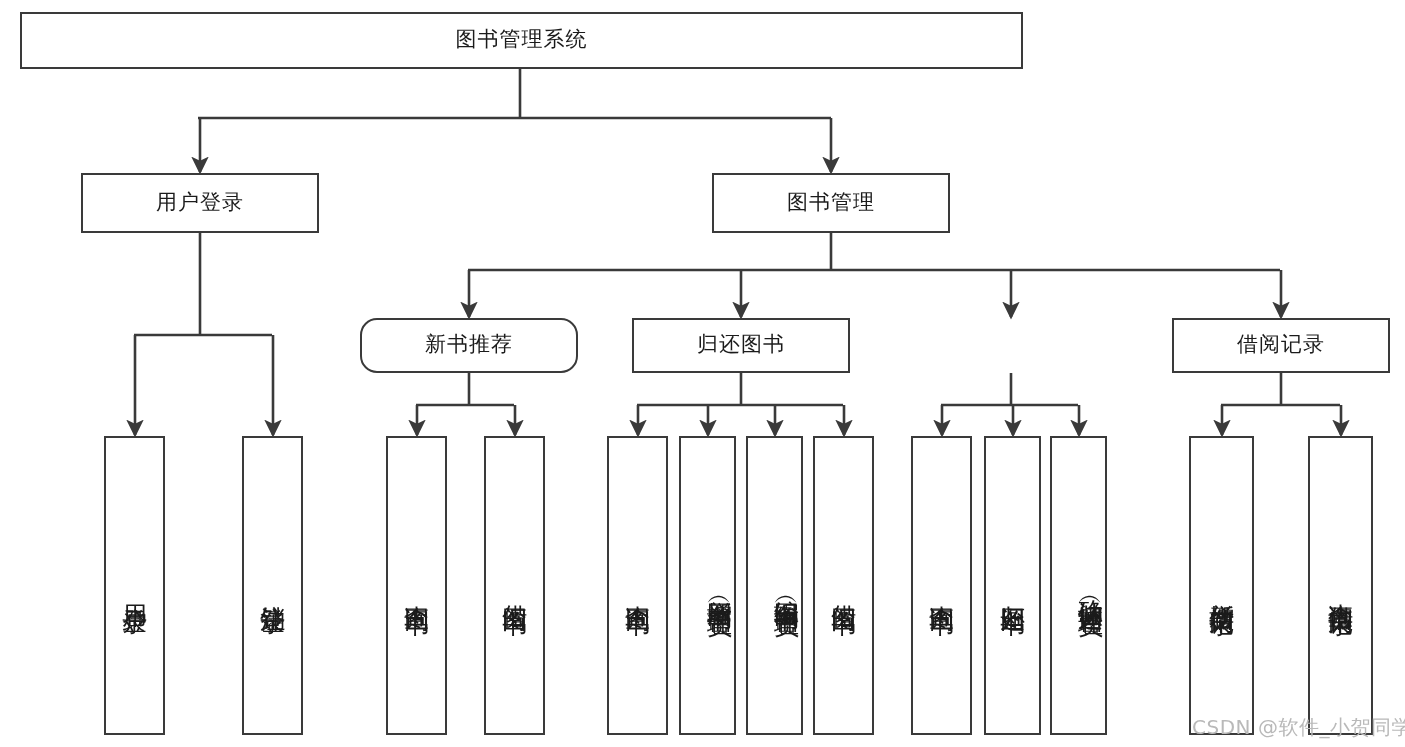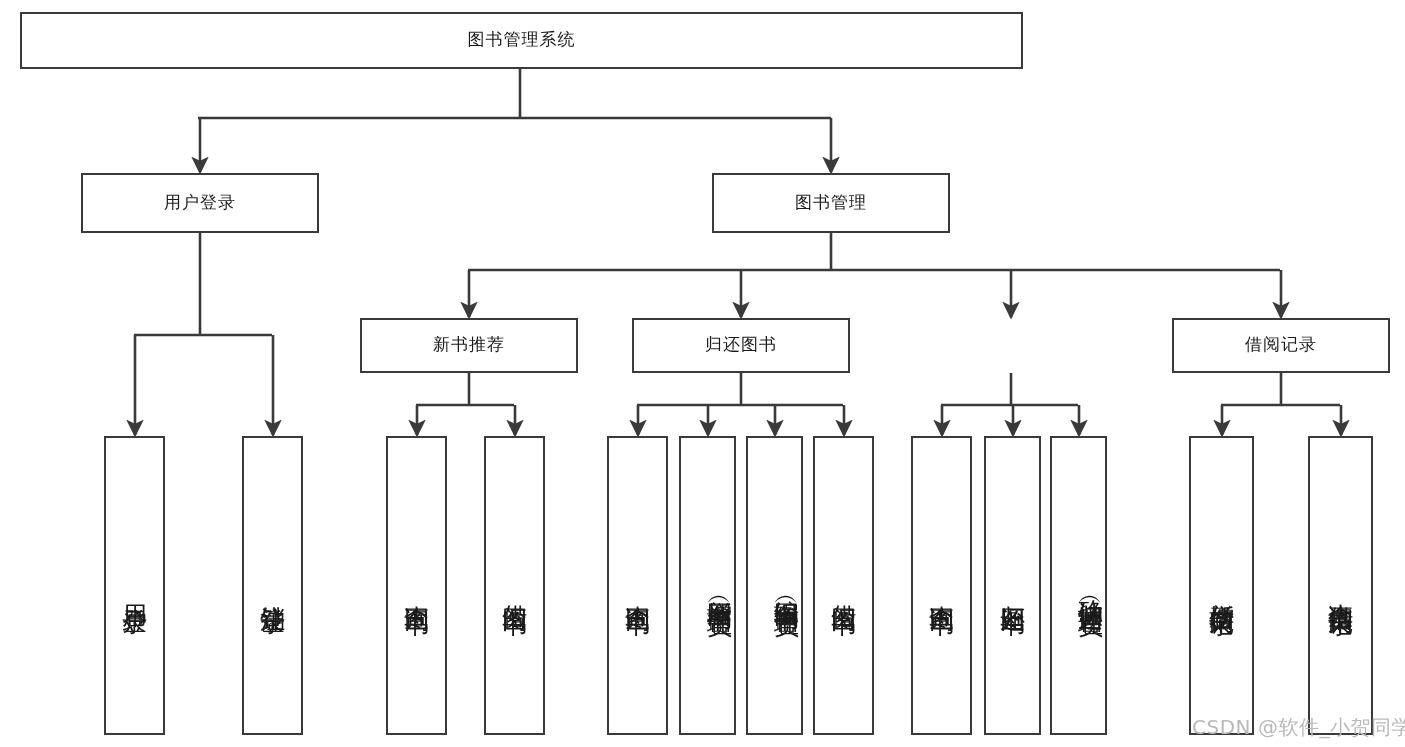--- a/index.html
+++ b/index.html
@@ -32,21 +32,21 @@
     position: absolute;
     box-sizing: border-box;
     background: #ffffff;
     border: 2.5px solid #3a3a3a;
     display: flex;
     align-items: center;
     justify-content: center;
     color: #1b1b1b;
   }
   .node.horiz {
-    font-size: 17px;
+    font-size: 21px;
     letter-spacing: 1px;
     line-height: 1;
     padding-bottom: 2px;
   }
   .node.vert {
     writing-mode: vertical-rl;
     text-orientation: upright;
     font-size: 25px;
     line-height: 1.18;
     letter-spacing: 2px;
@@ -118,21 +118,21 @@
         <path d="M 1222 405 L 1222 435" marker-end="url(#arrow)"></path>
         <path d="M 1341 405 L 1341 435" marker-end="url(#arrow)"></path>
       </g>
   </svg>
 
   <div class="node horiz" style="left: 20px; top: 12px; width: 1003px; height: 57px;">图书管理系统</div>
 
   <div class="node horiz" style="left: 81px; top: 173px; width: 238px; height: 60px;">用户登录</div>
   <div class="node horiz" style="left: 712px; top: 173px; width: 238px; height: 60px;">图书管理</div>
 
-  <div class="node horiz" style="left: 360px; top: 318px; width: 218px; height: 55px;">新书推荐</div>
+  <div class="node horiz" style="left: 360px; top: 318px; width: 218px; height: 55px; border-radius: 17px;">新书推荐</div>
   <div class="node horiz" style="left: 632px; top: 318px; width: 218px; height: 55px;">归还图书</div>
   <div class="node horiz" style="left: 1172px; top: 318px; width: 218px; height: 55px;">借阅记录</div>
 
   <div class="node vert mid-align" style="left: 104px; top: 436px; width: 61px; height: 299px;">用户登录</div>
   <div class="node vert mid-align" style="left: 242px; top: 436px; width: 61px; height: 299px;">注销登录</div>
   <div class="node vert mid-align" style="left: 386px; top: 436px; width: 61px; height: 299px;">查询图书</div>
   <div class="node vert mid-align" style="left: 484px; top: 436px; width: 61px; height: 299px;">借阅图书</div>
   <div class="node vert mid-align" style="left: 607px; top: 436px; width: 61px; height: 299px;">查询图书</div>
   <div class="node vert top-align" style="left: 679px; top: 436px; width: 57px; height: 299px;">新增图书（管理员）</div>
   <div class="node vert top-align" style="left: 746px; top: 436px; width: 57px; height: 299px;">编辑图书（管理员）</div>

